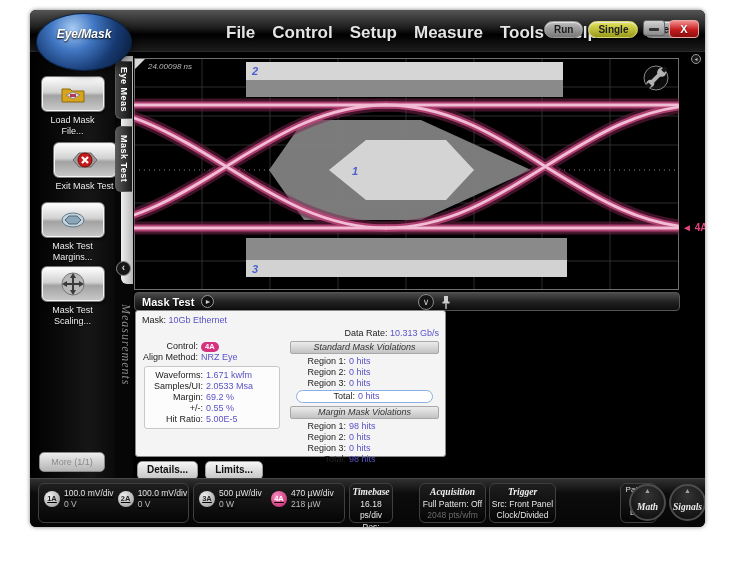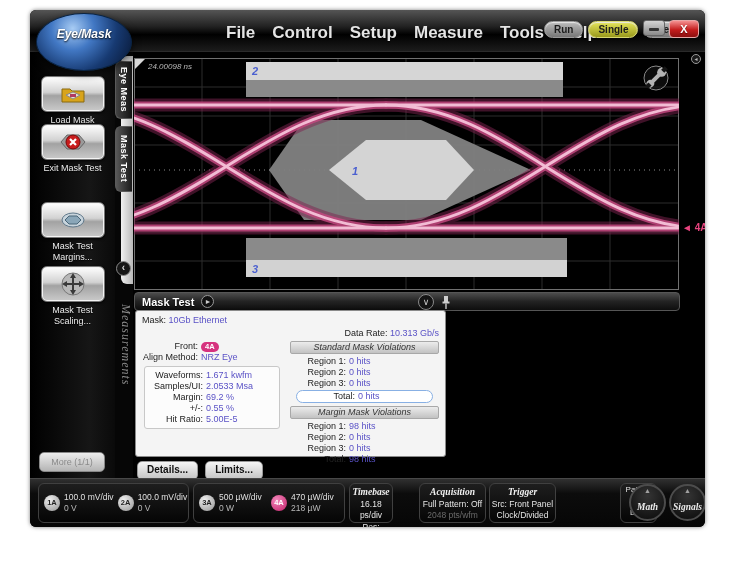--- a/index.html
+++ b/index.html
@@ -80,21 +80,21 @@
                border-radius:2px; color:#333; line-height:11px; margin:0 2px 2px 2px; }
   .rightcol .k { width:58px; }
   .total-box { border:1px solid #88b0e4; border-radius:8px; background:#fff; margin:1px 8px; line-height:11px; }
   .panel-tabs { position:absolute; left:4px; top:409px; display:flex; gap:7px; }
   .ptab { padding:2px 9px 4px; background:linear-gradient(#f6f6f6,#c4c4c4); border:1px solid #999; border-radius:5px;
           font-size:10px; color:#111; font-weight:bold; box-shadow:0 1px 2px #000; }
 
   
   .bottombar { position:absolute; left:0; right:0; bottom:0; height:49px; background:linear-gradient(#303030,#0c0c0c 30%,#060606); border-top:1px solid #484848; }
   .bbox { position:absolute; top:4px; height:40px; background:linear-gradient(#1e1e1e,#050505); border:1px solid #404040; border-radius:6px; }
-  .chbox { display:flex; align-items:center; padding:16px 5px; gap:4px; }
+  .chbox { display:flex; align-items:flex-start; padding:4px 5px; gap:4px;text-decoration:underline; }
   .ch { display:flex; align-items:center; gap:4px; flex:1; }
   .ch-badge { width:16px; height:16px; border-radius:50%; background:radial-gradient(circle at 35% 30%,#efefef,#939393);
               color:#222; font-size:7.5px; font-weight:bold; text-align:center; line-height:16px; flex:none; }
   .ch-badge.pink { background:radial-gradient(circle at 35% 30%,#f488bc,#c02068); color:#fff; }
   .ch-text { font-size:8.5px; color:#e0e0e0; line-height:1.3; white-space:nowrap; }
   .ch-text .off { color:#b8b8b8; }
   .infobox { text-align:center; color:#e6e6e6; font-size:8.5px; padding-top:2px; line-height:1.35; }
   .infobox .t { font-family:"Liberation Serif",serif; font-style:italic; font-weight:bold; font-size:9.5px; color:#f0f0f0; }
   .dim { color:#6a6a6a; }
   .lockbox { text-align:center; color:#e0e0e0; font-size:8px; line-height:1.1; padding-top:2px;margin-left:33px; }
@@ -136,21 +136,21 @@
       <div class="icon-btn">
         <svg width="30" height="22" viewBox="0 0 30 22">
           <path d="M4 6 L12 6 L14 8 L26 8 L26 19 L4 19 Z" fill="#d8a41c" stroke="#8a6a10"></path>
           <path d="M8 12 L15 9 L22 12 L15 16 Z" fill="#e8e0d0" stroke="#888"></path>
           <path d="M12 11 L18 11 L18 14 L12 14 Z" fill="#b03860"></path>
         </svg>
       </div>
       <div class="caption">Load Mask
 File...</div>
     </div>
-    <div class="side-block" style="top:72px;">
+    <div class="side-block" style="top:90px;margin-left:12px;">
       <div class="icon-btn">
         <svg width="30" height="22" viewBox="0 0 30 22">
           <path d="M3 11 L9 4 L21 4 L27 11 L21 18 L9 18 Z" fill="#9a9a9a" stroke="#666"></path>
           <circle cx="15" cy="11" r="7" fill="#c81c1c" stroke="#7a0808"></circle>
           <path d="M12 8 L18 14 M18 8 L12 14" stroke="#fff" stroke-width="2.2"></path>
         </svg>
       </div>
       <div class="caption">Exit Mask Test</div>
     </div>
     <div class="side-block" style="top:150px;">
@@ -283,21 +283,21 @@
         <span class="lbl">Mask:</span>
         <span class="val">10Gb Ethernet</span>
       </div>
       <div class="datarate-line">
         <span class="lbl">Data Rate:</span>
         <span class="val">10.313 Gb/s</span>
       </div>
 
       <div class="leftcol">
         <div class="kv">
-          <span class="k">Front:</span><span class="badge4a">4A</span>
+          <span class="k">Control:</span><span class="badge4a">4A</span>
         </div>
         <div class="kv">
           <span class="k">Align Method:</span><span class="val">NRZ Eye</span>
         </div>
         <div class="stats-box">
           <div class="kv"><span class="k">Waveforms:</span><span class="val">1.671 kwfm</span></div>
           <div class="kv"><span class="k">Samples/UI:</span><span class="val">2.0533 Msa</span></div>
           <div class="kv"><span class="k">Margin:</span><span class="val">69.2 %</span></div>
           <div class="kv"><span class="k">+/-:</span><span class="val">0.55 %</span></div>
           <div class="kv"><span class="k">Hit Ratio:</span><span class="val">5.00E-5</span></div>

